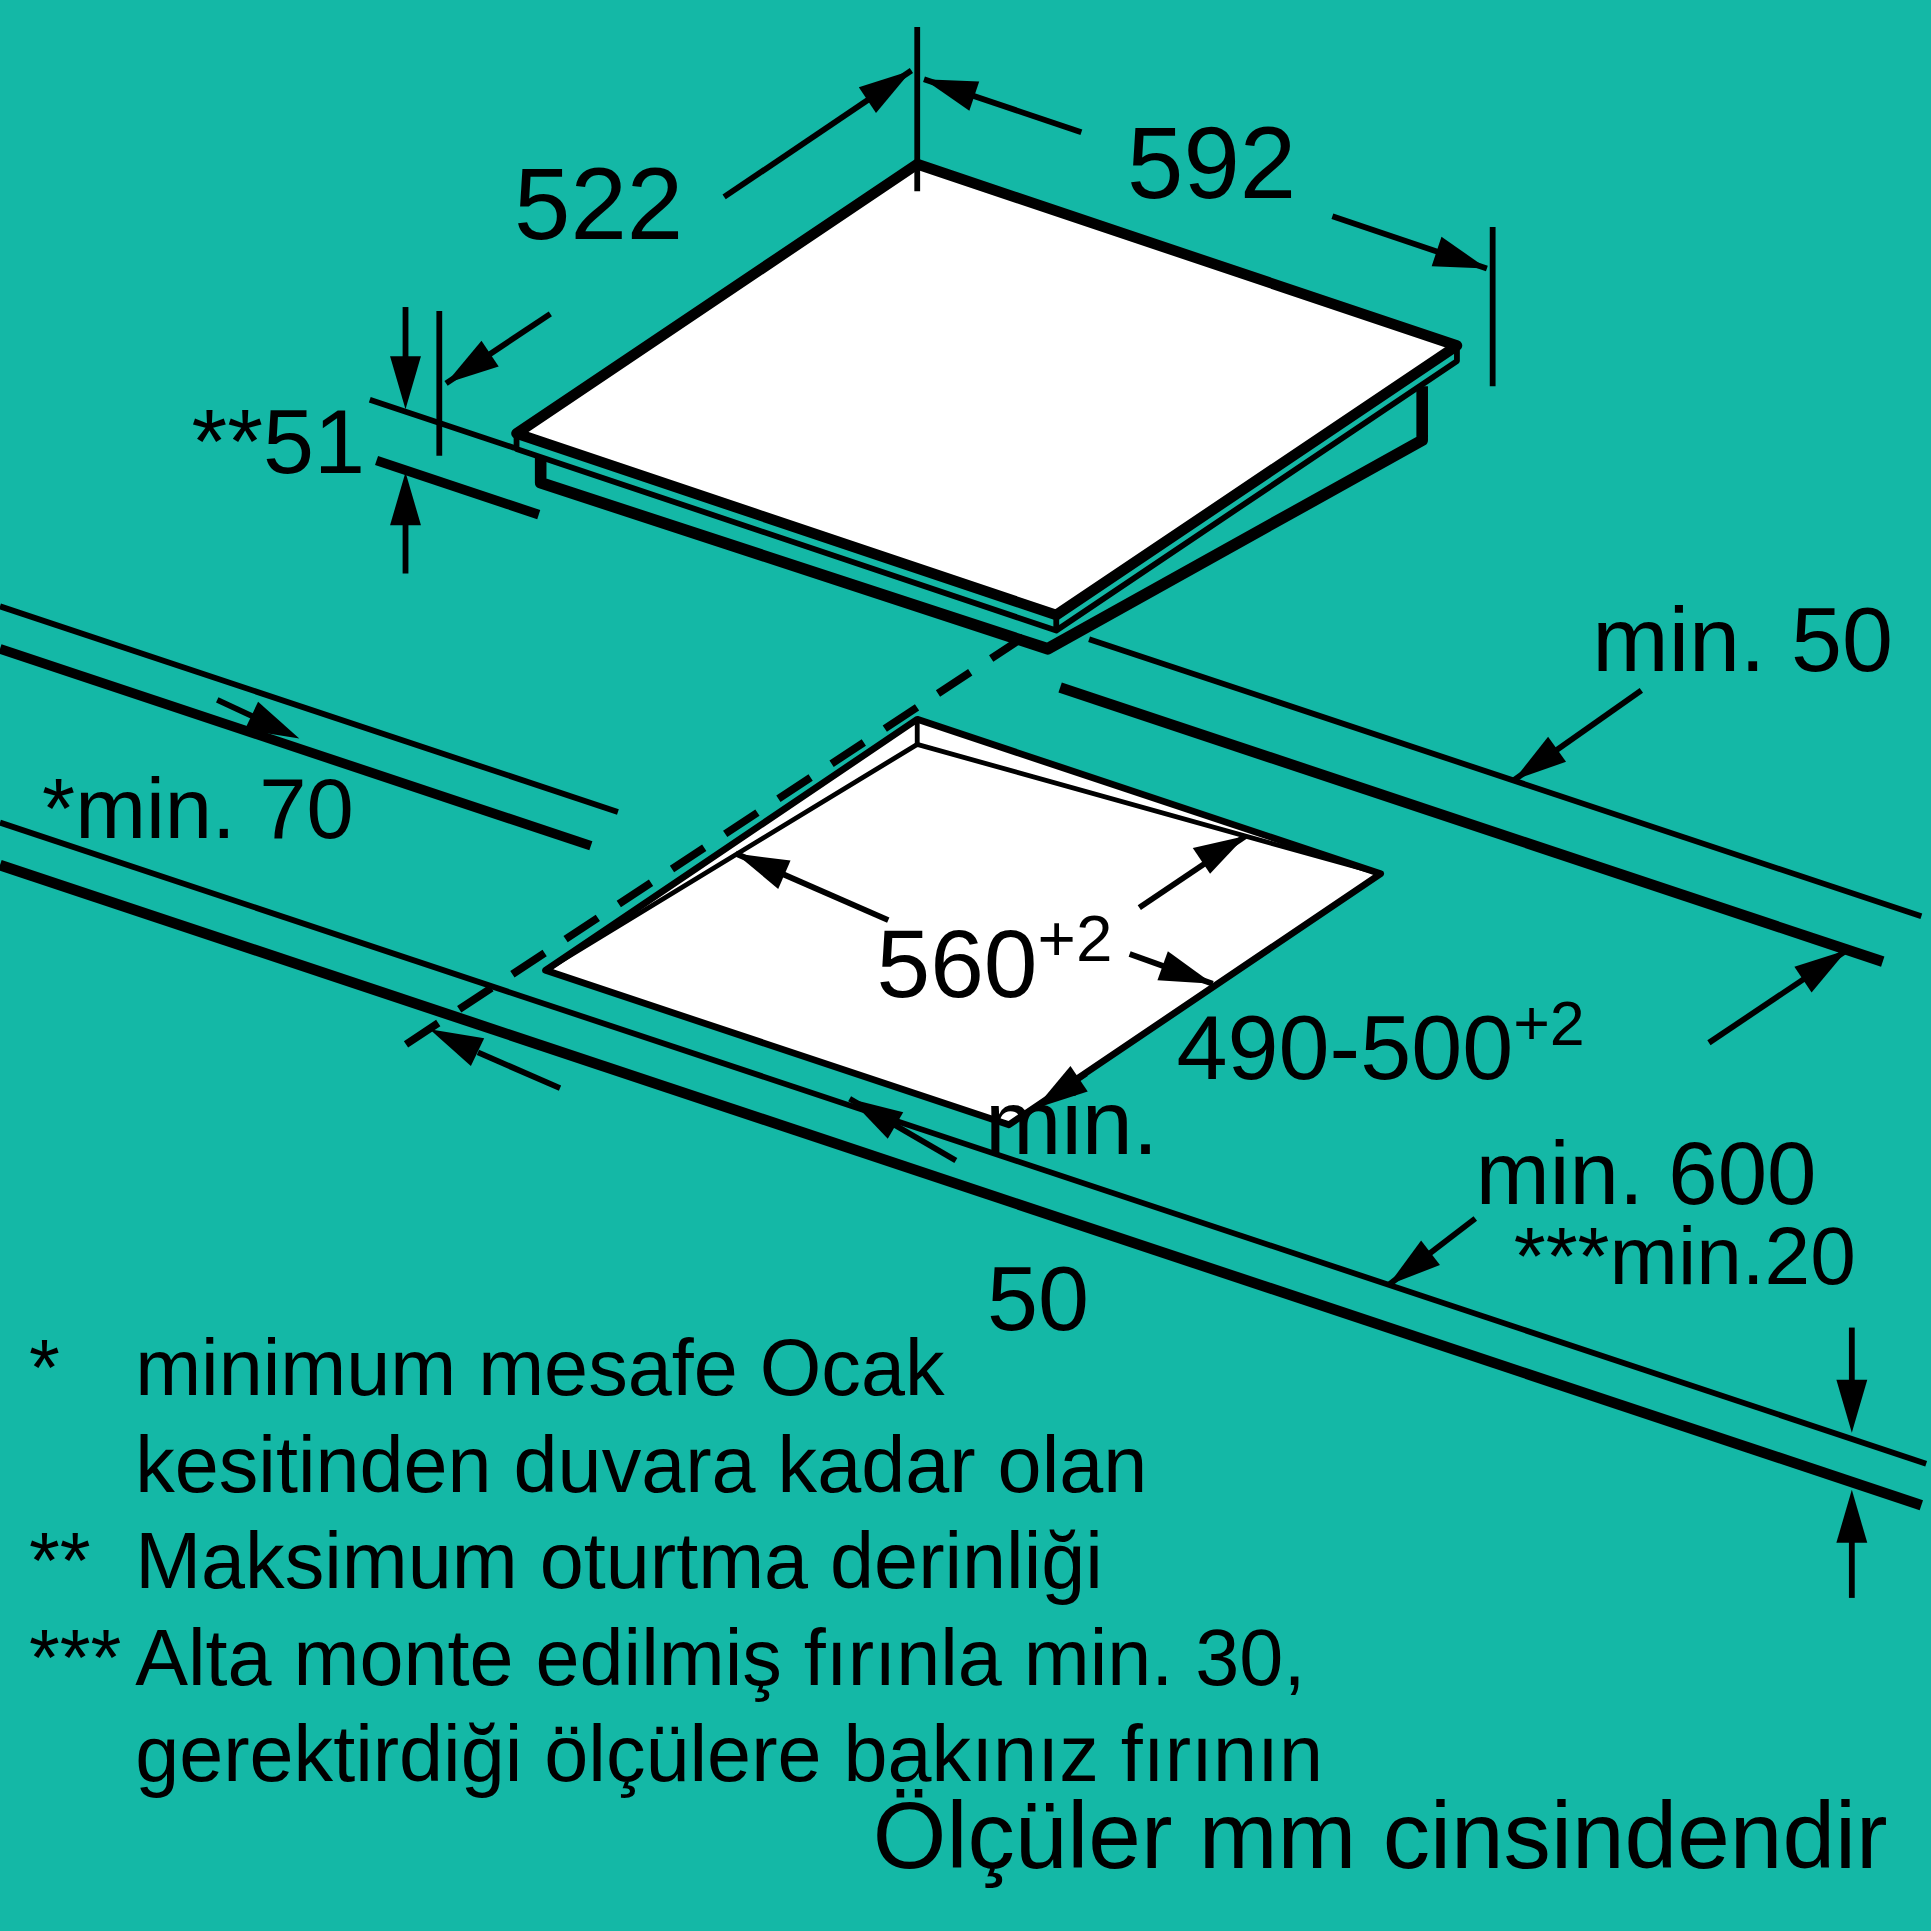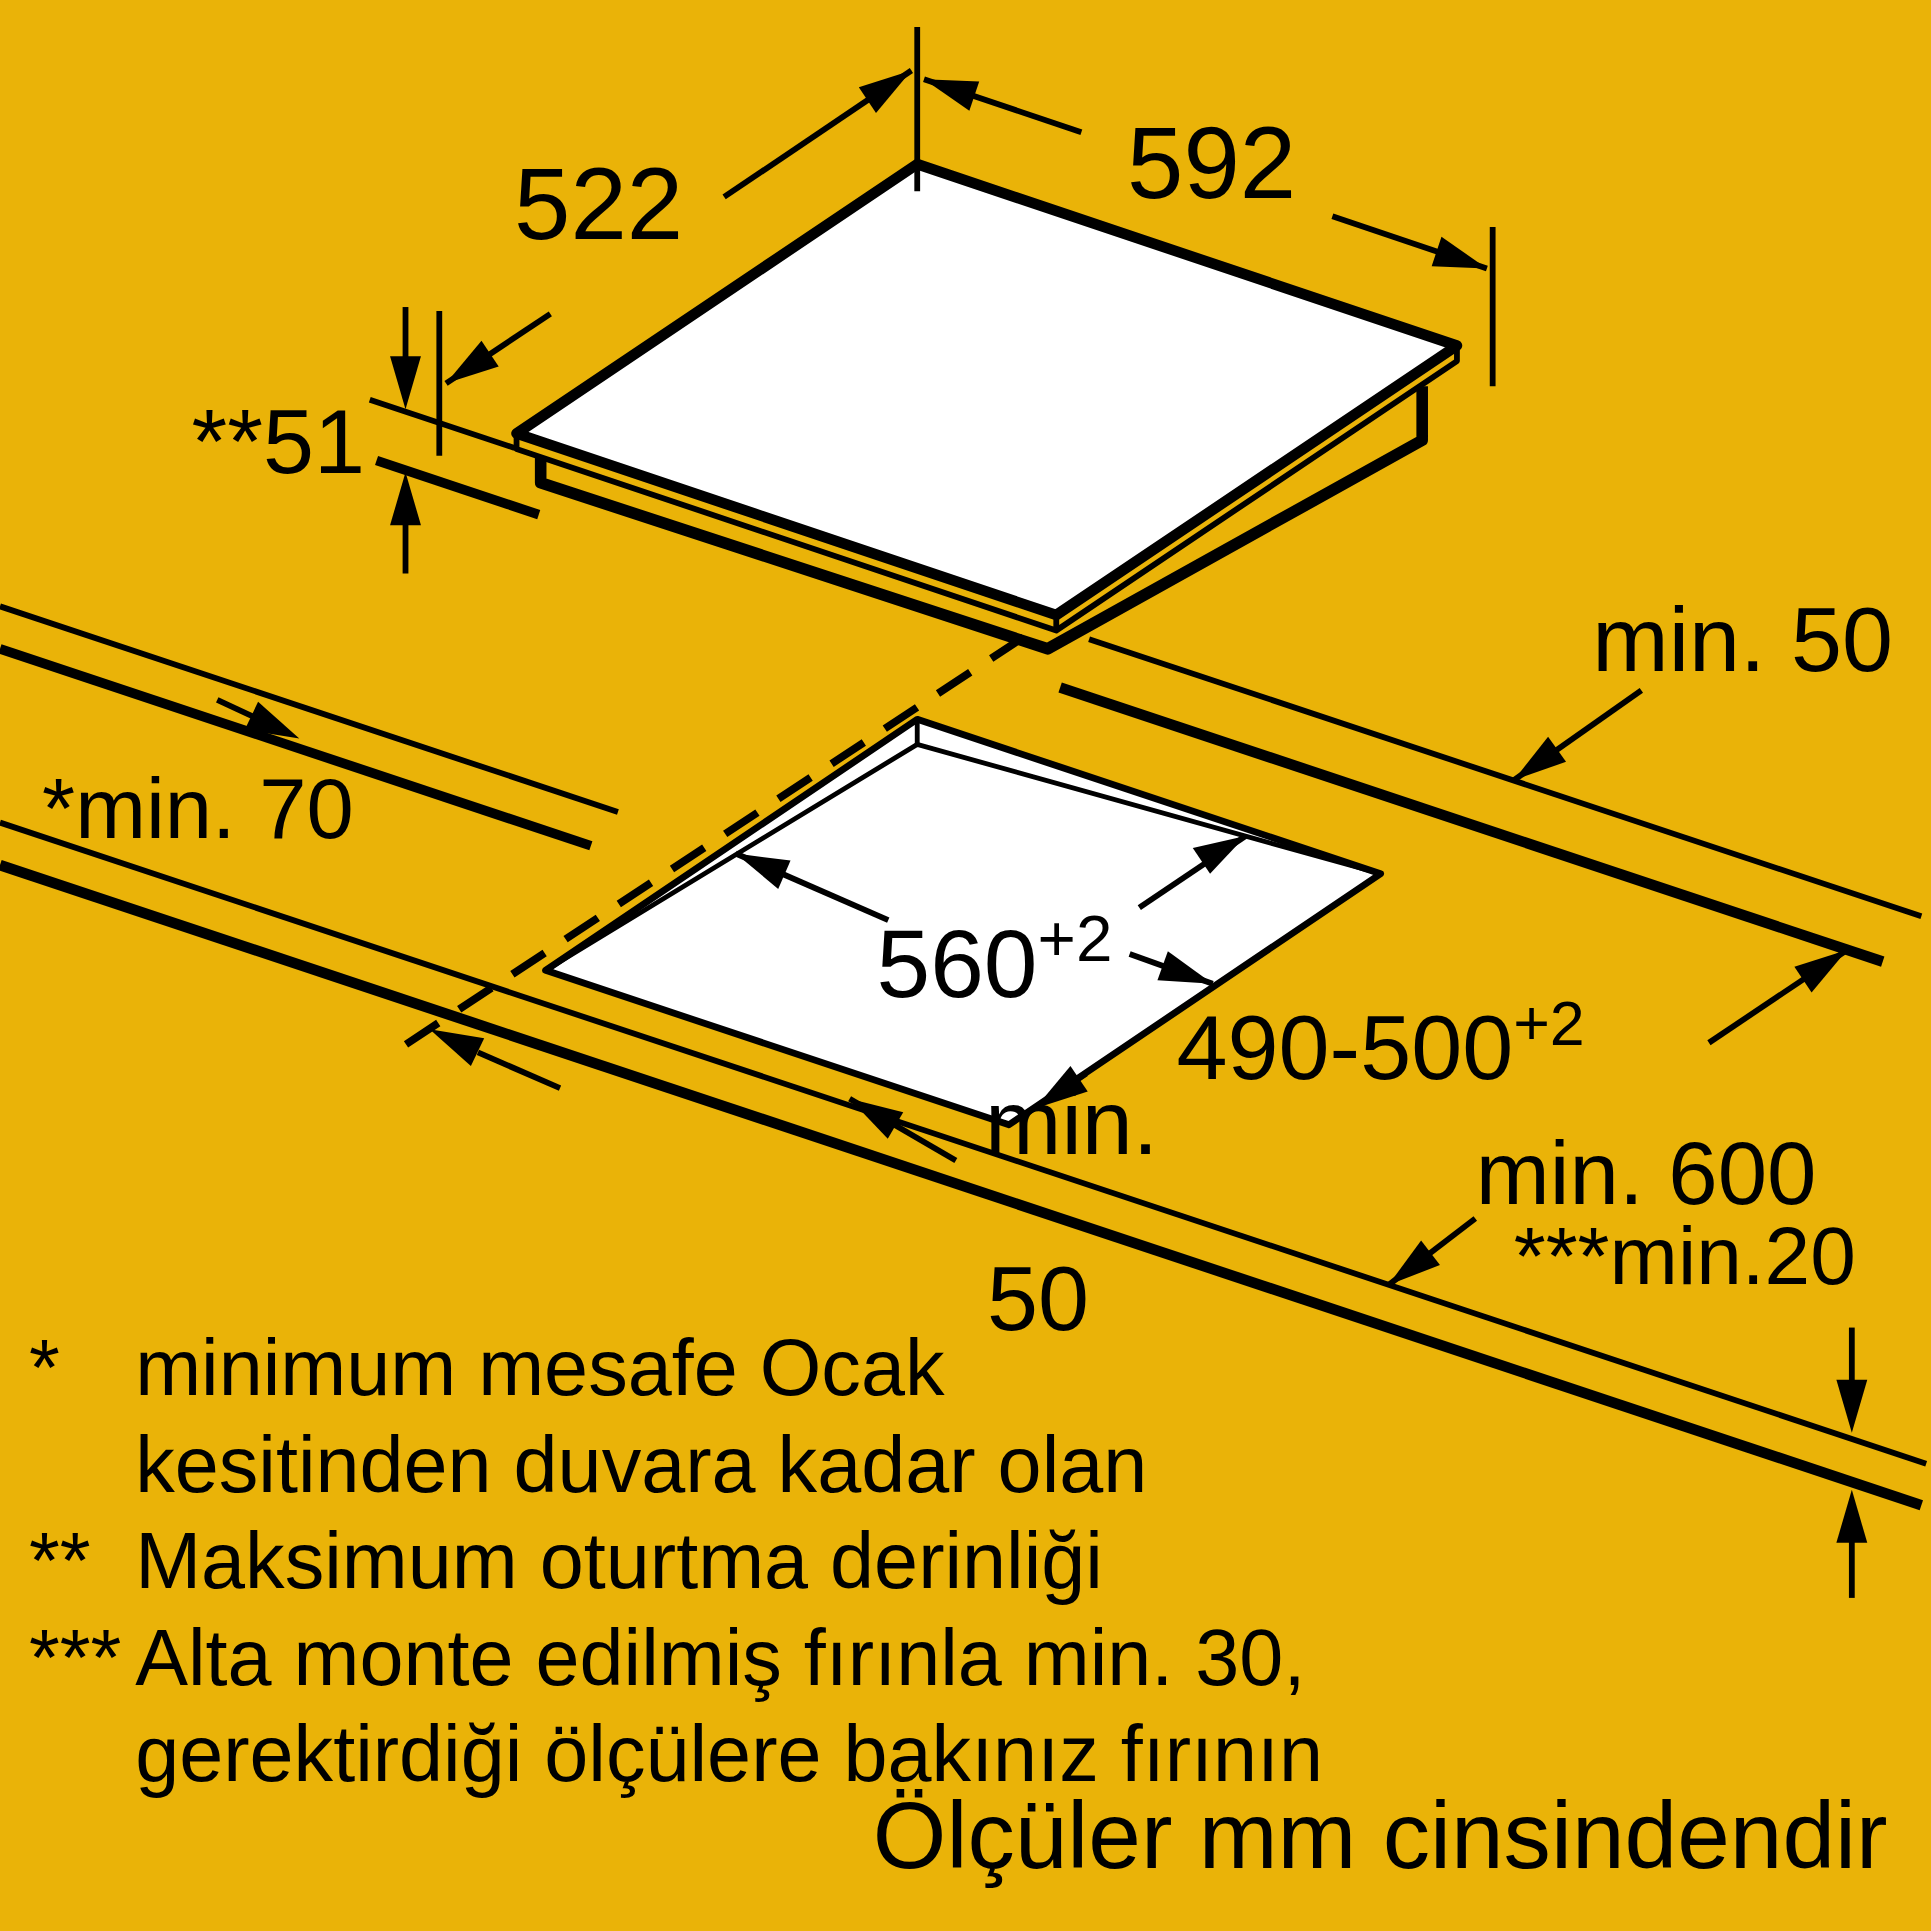--- a/index.html
+++ b/index.html
@@ -3,21 +3,21 @@
 <meta charset="utf-8">
 <style>
   html, body {
     margin: 0;
     padding: 0;
     background: #ffffff;
   }
   .canvas {
     width: 1931px;
     height: 1931px;
-    background: #eab308;
+    background: #14b8a6;
     position: relative;
   }
   svg {
     display: block;
     width: 1931px;
     height: 1931px;
     font-family: "Liberation Sans", "DejaVu Sans", sans-serif;
   }
   svg text {
     fill: #000000;

